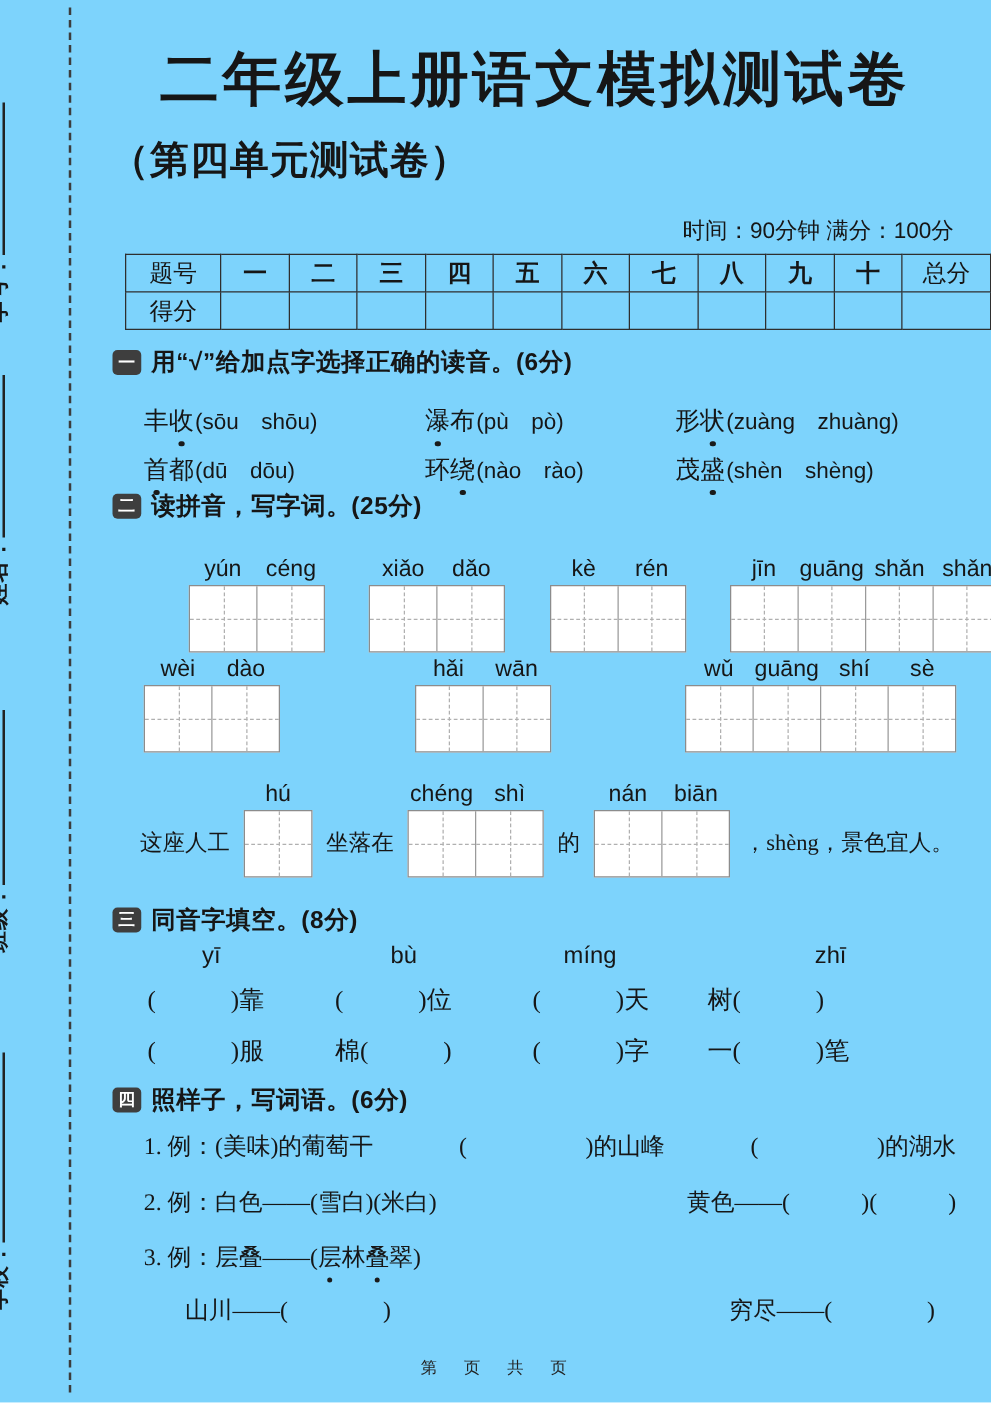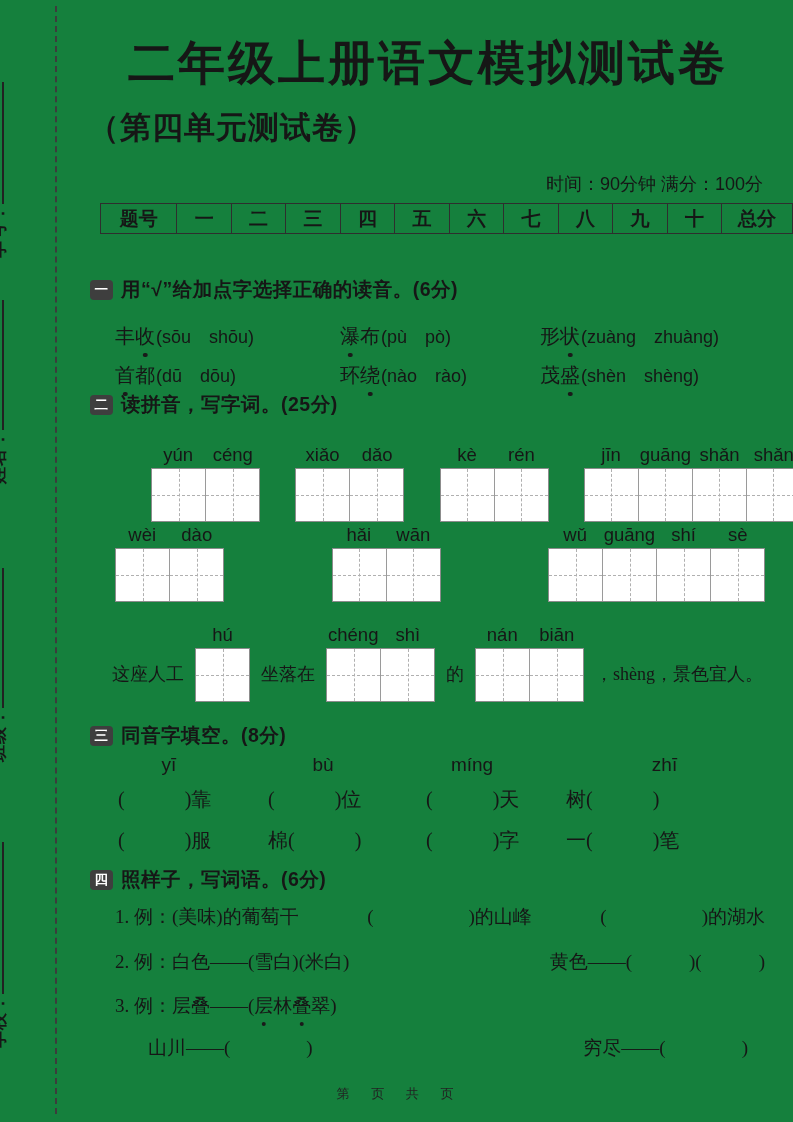--- a/index.html
+++ b/index.html
@@ -1,17 +1,17 @@
 <!DOCTYPE html>
 <html><head>
 <meta charset="utf-8">
 <style>
   html,body { margin:0; padding:0; background:#ffffff; }
   .page {
-    position:relative; width:793px; height:1122px; background:#15803d;
+    position:relative; width:793px; height:1122px; background:#7dd3fc;
     font-family:"Liberation Serif", serif; color:#161616; overflow:hidden;
   }
 
   
   .binding { position:absolute; left:55px; top:6px; height:1108px; border-left:2.5px dashed #3c3c3c; }
   .side-field {
     position:absolute; left:10px; transform:rotate(-90deg); transform-origin:0 100%;
     white-space:nowrap; font-size:17px; font-weight:bold; letter-spacing:1px;
   }
   .side-field .uline { display:inline-block; height:13px; border-bottom:2px solid #222; }
@@ -31,21 +31,21 @@
   }
   .info {
     position:absolute; top:172px; right:30px;
     font-family:"Liberation Sans", sans-serif; font-size:18px; font-weight:500;
   }
 
   
   .score-table { position:absolute; top:203px; left:100px; border-collapse:collapse; table-layout:fixed; }
   .score-table td {
     border:1.6px solid #2e2e2e; height:29px; text-align:center; vertical-align:middle;
-    font-size:19px; font-weight:bold; padding:0 2px;
+    font-size:19px; font-weight:normal; padding:0 2px;
   }
   .score-table td.c-first { width:74px; }
   .score-table td.c-mid   { width:51px; font-weight:bold; }
   .score-table td.c-last  { width:68px; }
 
   
   .sec-header {
     position:absolute; left:90px; display:flex; align-items:center;
     font-family:"Liberation Sans", sans-serif; font-weight:bold; font-size:19.5px; letter-spacing:0.5px;
   }
@@ -142,20 +142,34 @@
           <td class="c-mid">三</td>
           <td class="c-mid">四</td>
           <td class="c-mid">五</td>
           <td class="c-mid">六</td>
           <td class="c-mid">七</td>
           <td class="c-mid">八</td>
           <td class="c-mid">九</td>
           <td class="c-mid">十</td>
           <td class="c-last">总分</td>
         </tr>
+      <tr id="st-score">
+          <td class="c-first">得分</td>
+          <td class="c-mid"></td>
+          <td class="c-mid"></td>
+          <td class="c-mid"></td>
+          <td class="c-mid"></td>
+          <td class="c-mid"></td>
+          <td class="c-mid"></td>
+          <td class="c-mid"></td>
+          <td class="c-mid"></td>
+          <td class="c-mid"></td>
+          <td class="c-mid"></td>
+          <td class="c-last"></td>
+        </tr>
     </tbody>
   </table>
 
   <div class="sec-header" id="h-s1">
     <span class="badge">一</span>
     <span>用“√”给加点字选择正确的读音。(6分)</span>
   </div>
   <div id="sec1-items">
     <div class="q-item">
       <span class="hz">丰</span>

